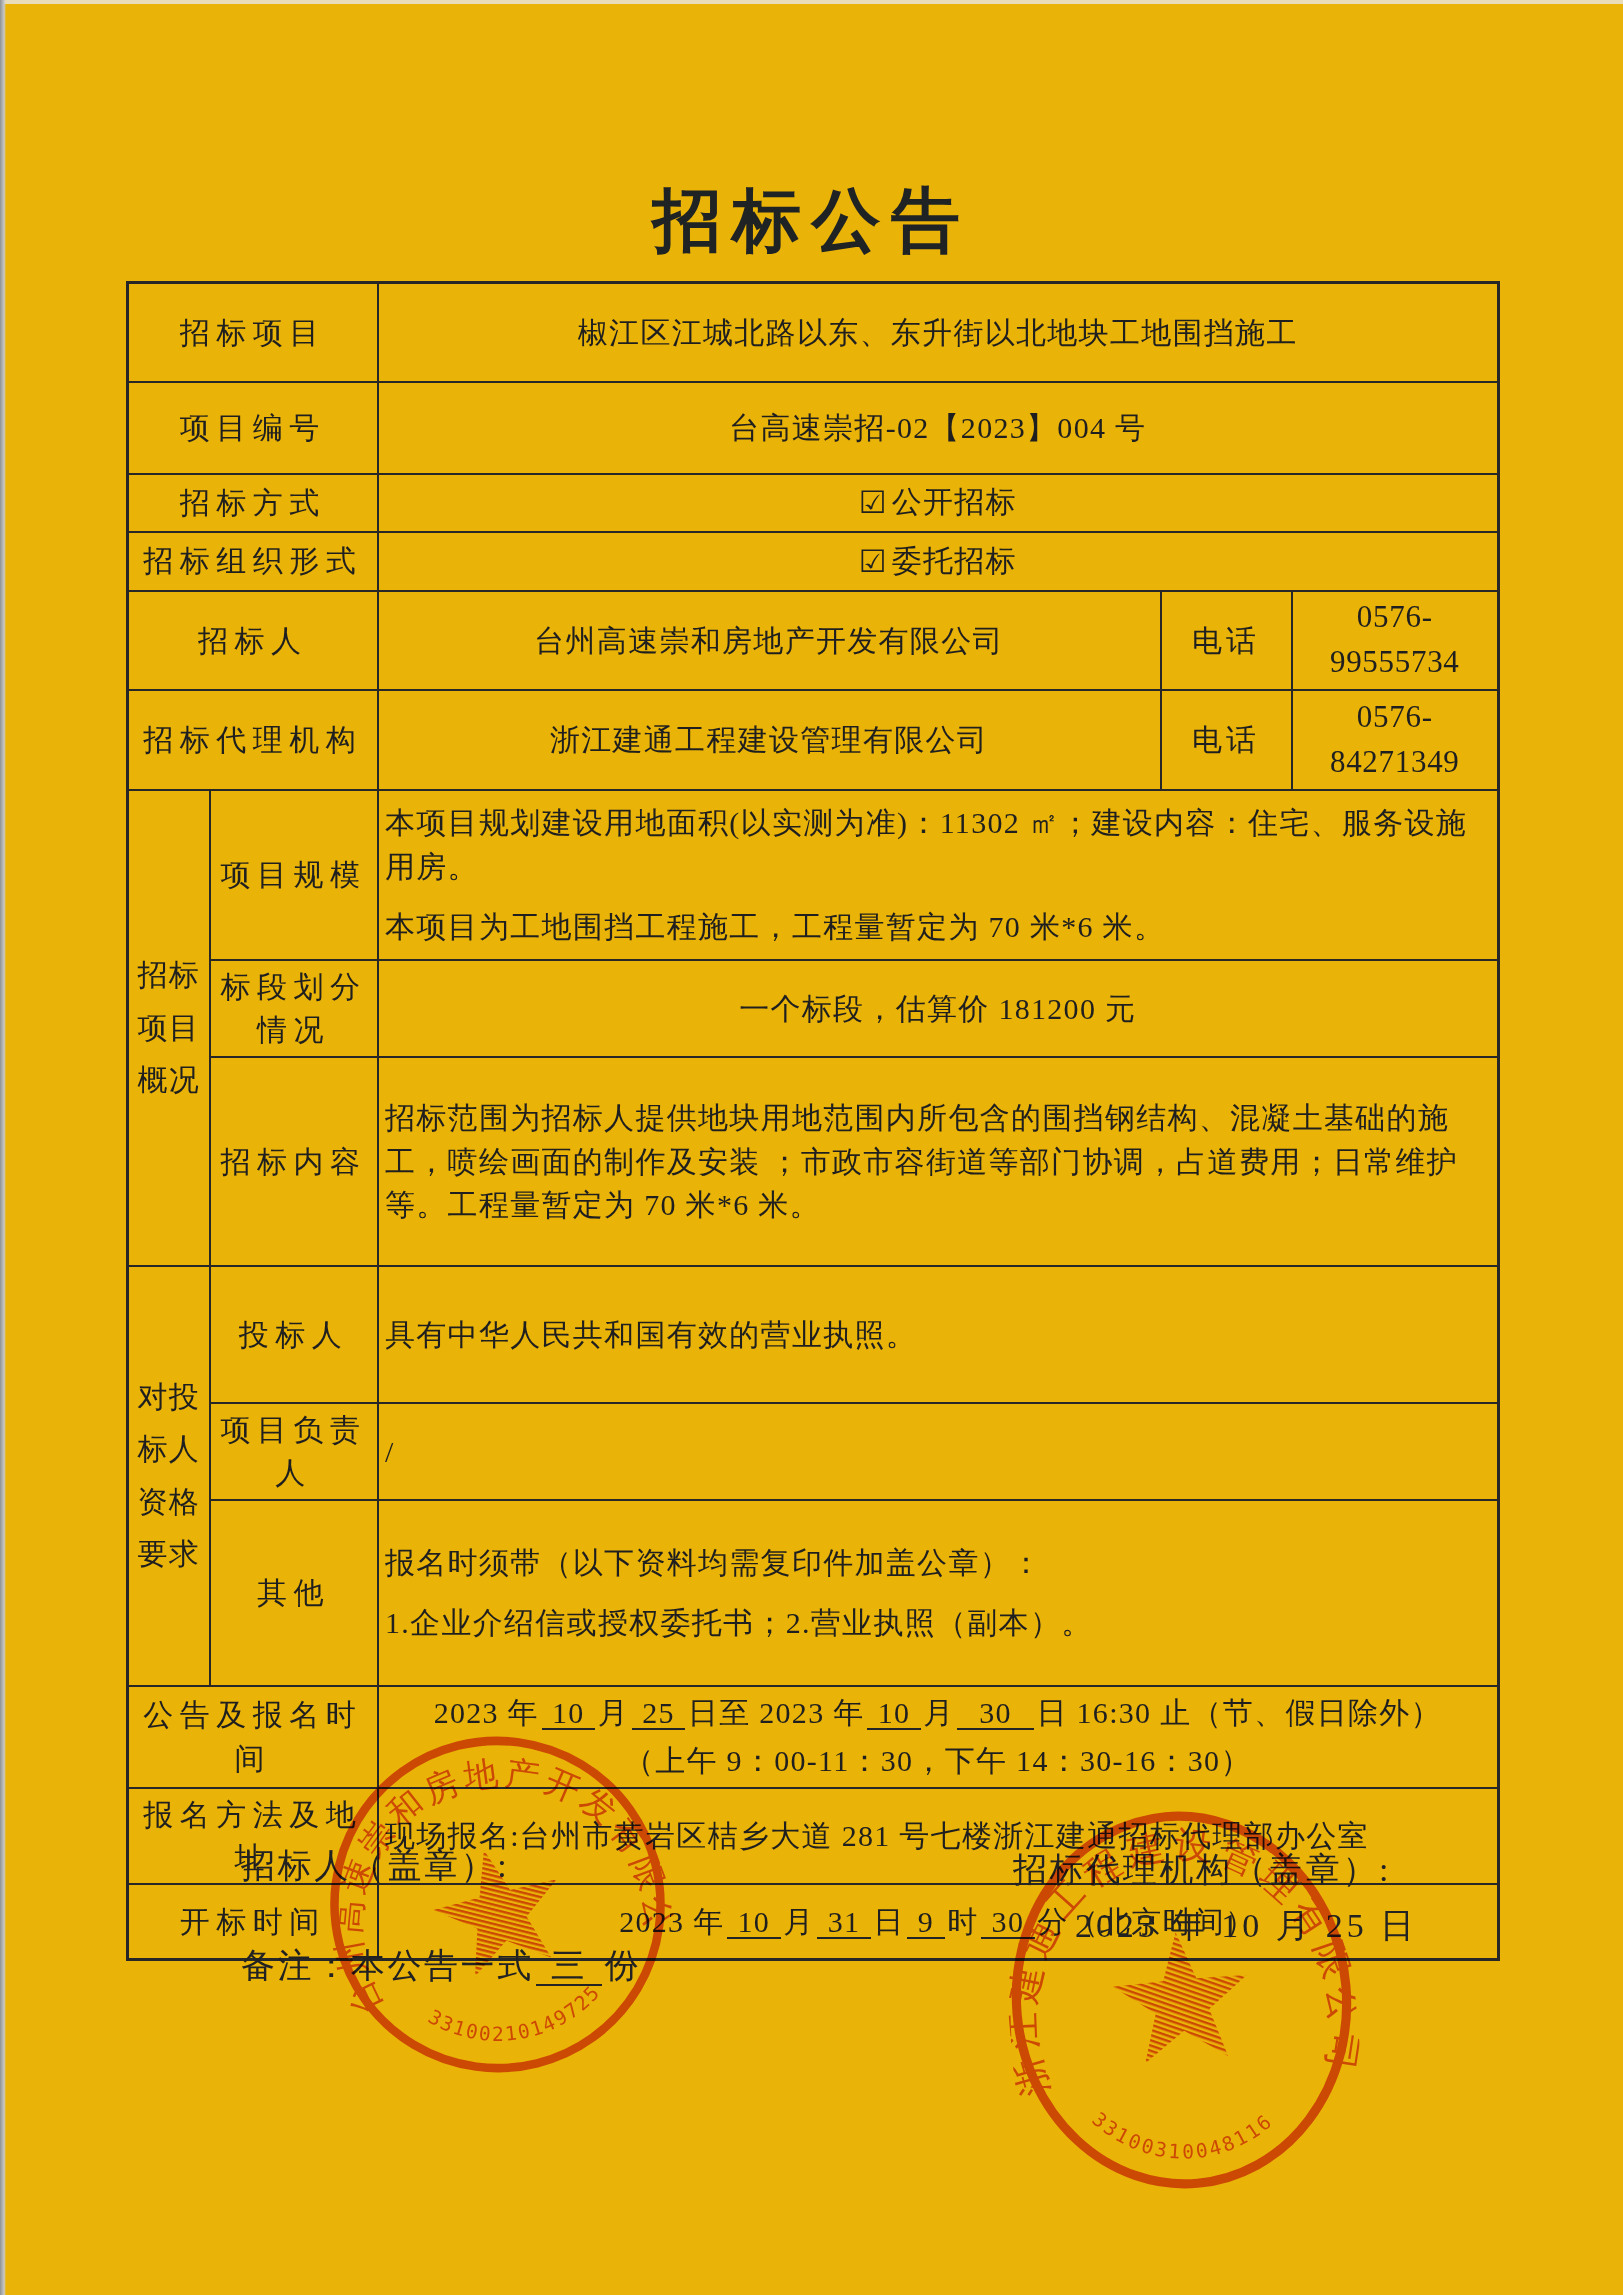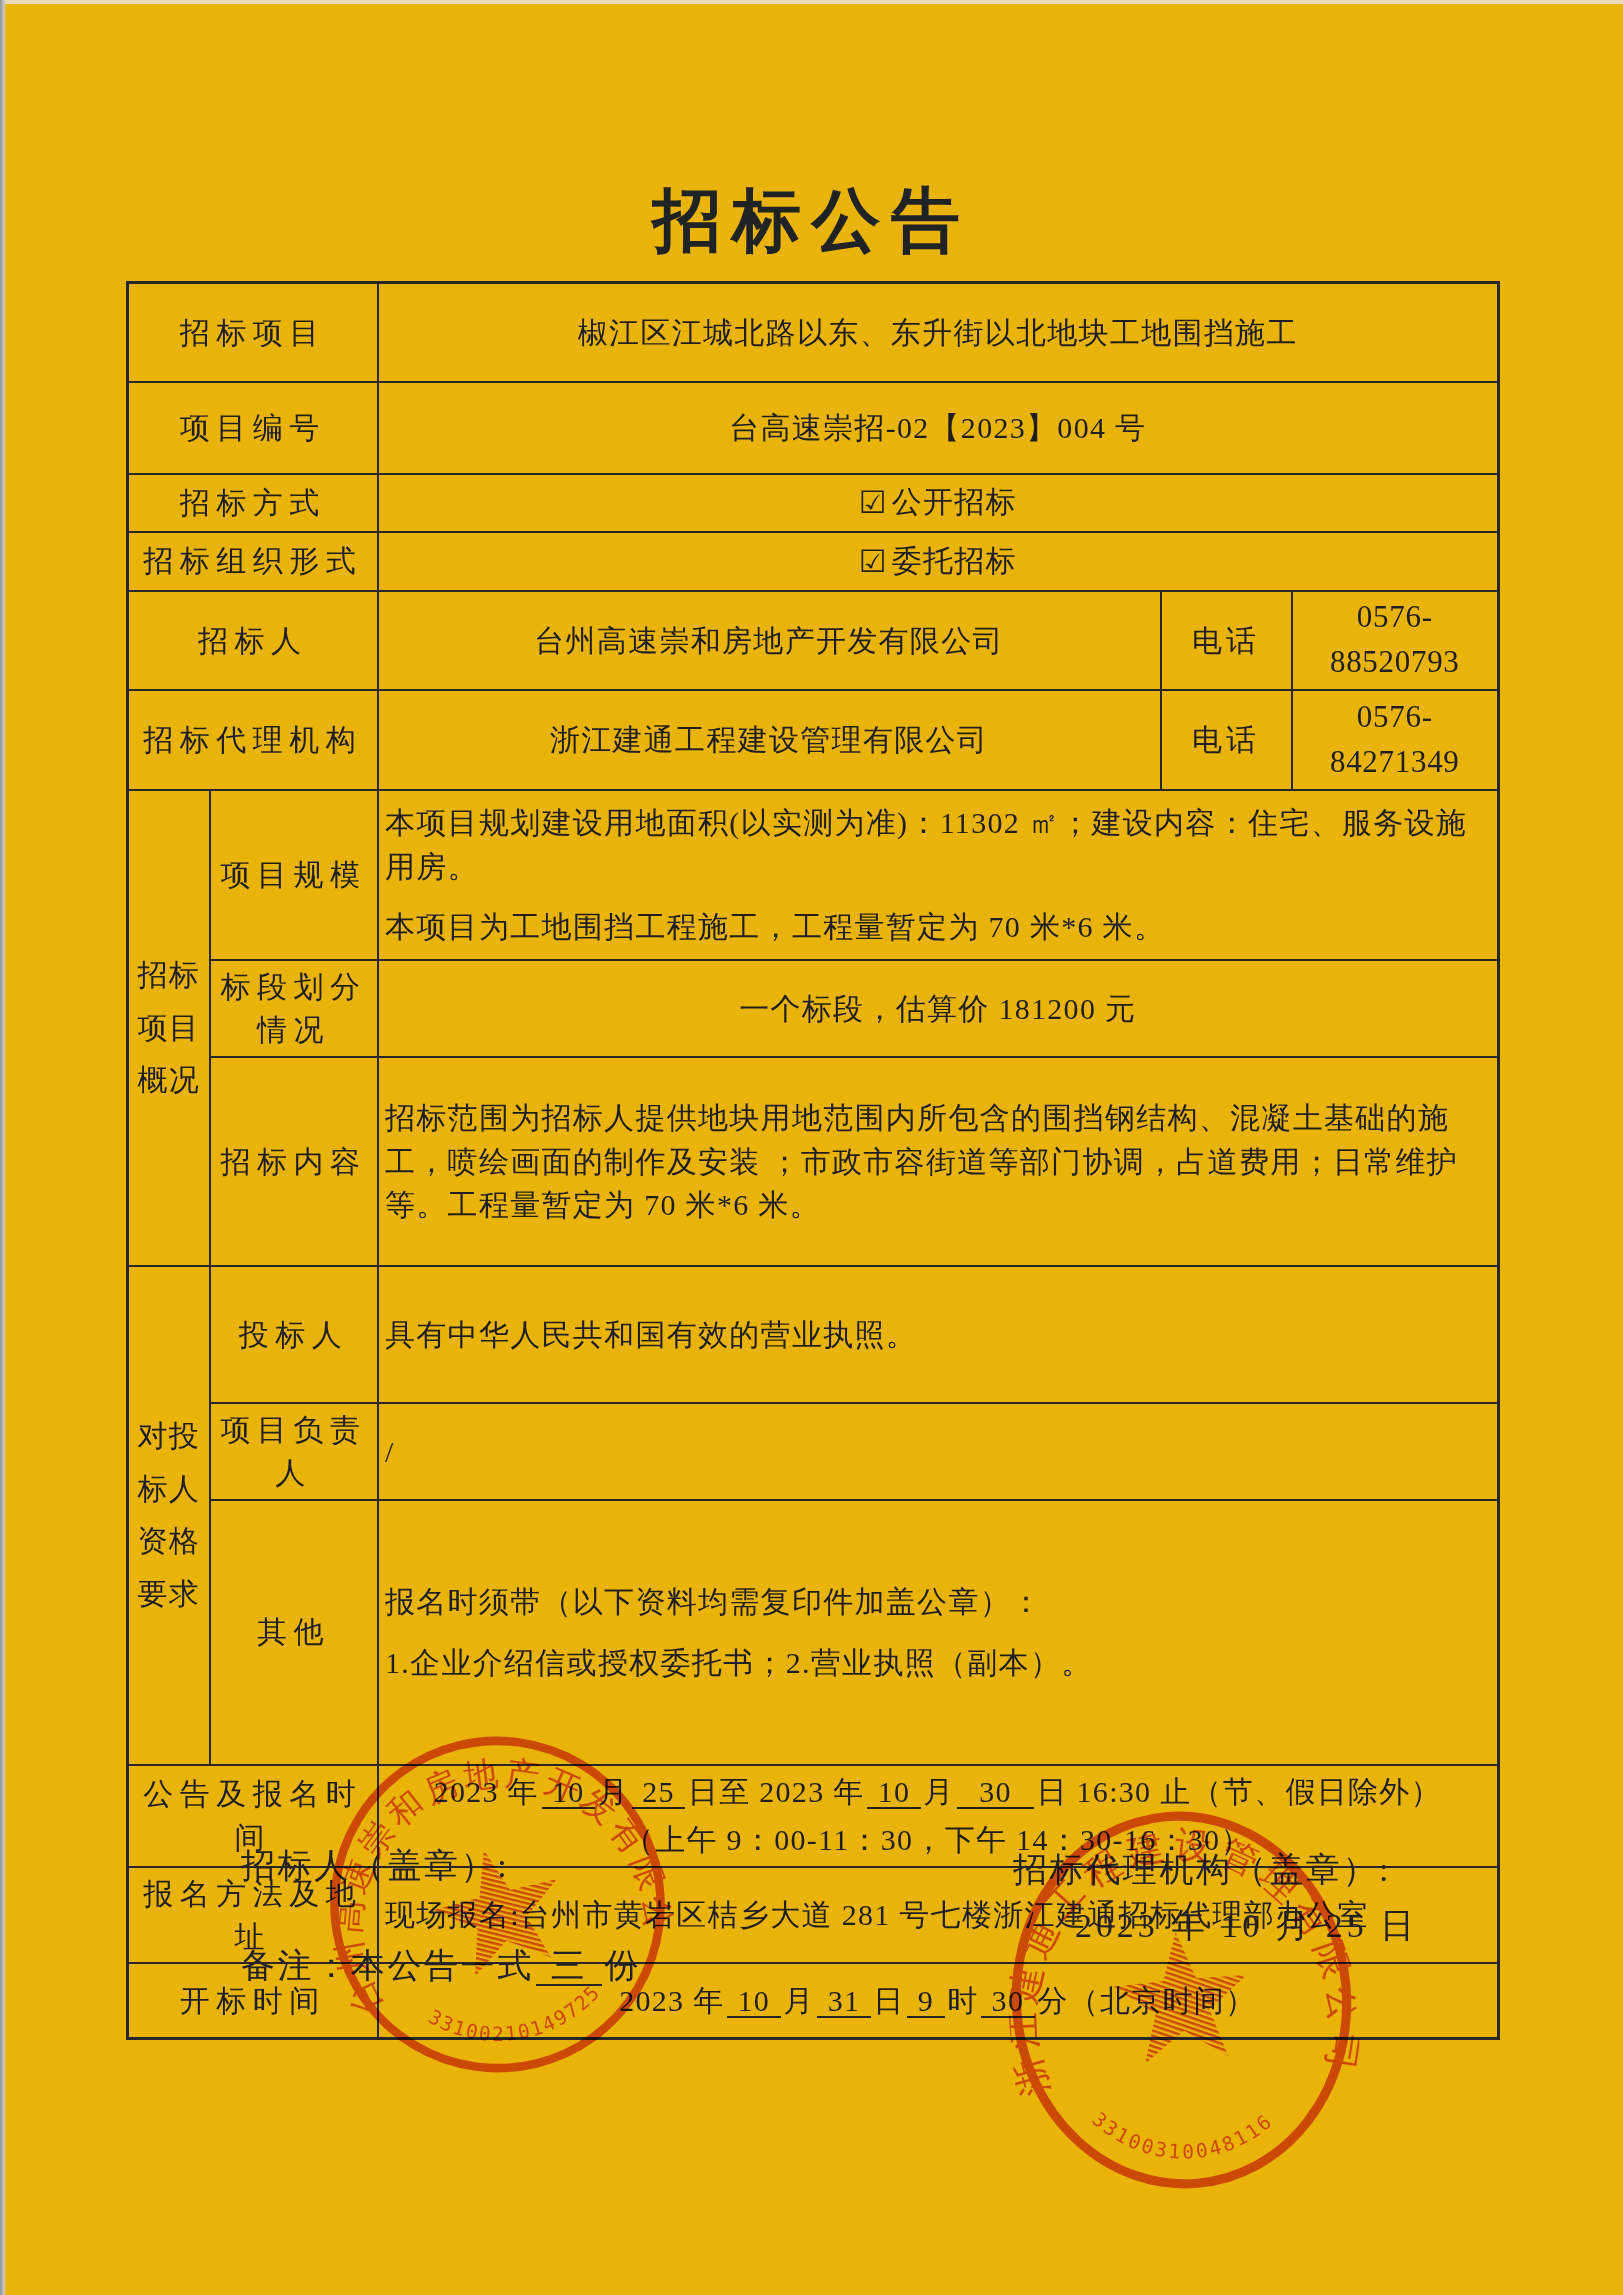--- a/index.html
+++ b/index.html
@@ -46,21 +46,21 @@
   .para{margin:6.5px 0 17px 0;}
   .para:last-child{margin-bottom:6.5px;}
   .cbx{display:inline-block;margin-right:3.9px;font-size:31px;transform:translateY(1.3px);}
   .u{display:inline-block;border-bottom:2.6px solid #242424;padding:0 10.5px;line-height:1.05;margin:0 2.6px;}
   .u-wide{padding:0 22px;}
   .tline{display:block;text-align:center;white-space:nowrap;}
   .tline + .tline{margin-top:5.2px;}
   
   tr.r1{height:99px}tr.r2{height:92px}tr.r3{height:58px}tr.r4{height:59px}
   tr.r5{height:62px}tr.r6{height:72px}tr.r7{height:160px}tr.r8{height:69px}
-  tr.r9{height:209px}tr.r10{height:137px}tr.r11{height:88px}tr.r12{height:265px}
+  tr.r9{height:209px}tr.r10{height:137px}tr.r11{height:88px}tr.r12{height:186px}
   tr.r13{height:92px}tr.r14{height:79px}tr.r15{height:75px}
   
   .f-text{position:absolute;font-size:34px;letter-spacing:2.6px;white-space:nowrap;color:#222;}
   .sign-left{left:241px;top:1843px;}
   .sign-right{left:1013px;top:1847px;}
   .sign-date{left:1075px;top:1903px;letter-spacing:3.9px;}
   .note{left:241px;top:1943px;}
   .note .u{padding:0 14.4px;border-bottom-width:2.6px;}
   
   .seal{position:absolute;mix-blend-mode:multiply;opacity:.82;pointer-events:none;}
@@ -103,21 +103,21 @@
 
     <tr class="r4">
       <td class="lab" colspan="2">招标组织形式</td>
       <td class="val-c" colspan="3"><span class="cbx">☑</span><span>委托招标</span></td>
     </tr>
 
     <tr class="r5">
       <td class="lab" colspan="2">招标人</td>
       <td class="val-c">台州高速崇和房地产开发有限公司</td>
       <td class="phone-lab">电话</td>
-      <td class="phone-val">0576-88520793</td>
+      <td class="phone-val">0576-99555734</td>
     </tr>
 
     <tr class="r6">
       <td class="lab" colspan="2">招标代理机构</td>
       <td class="val-c">浙江建通工程建设管理有限公司</td>
       <td class="phone-lab">电话</td>
       <td class="phone-val">0576-84271349</td>
     </tr>
 
     <tr class="r7">

